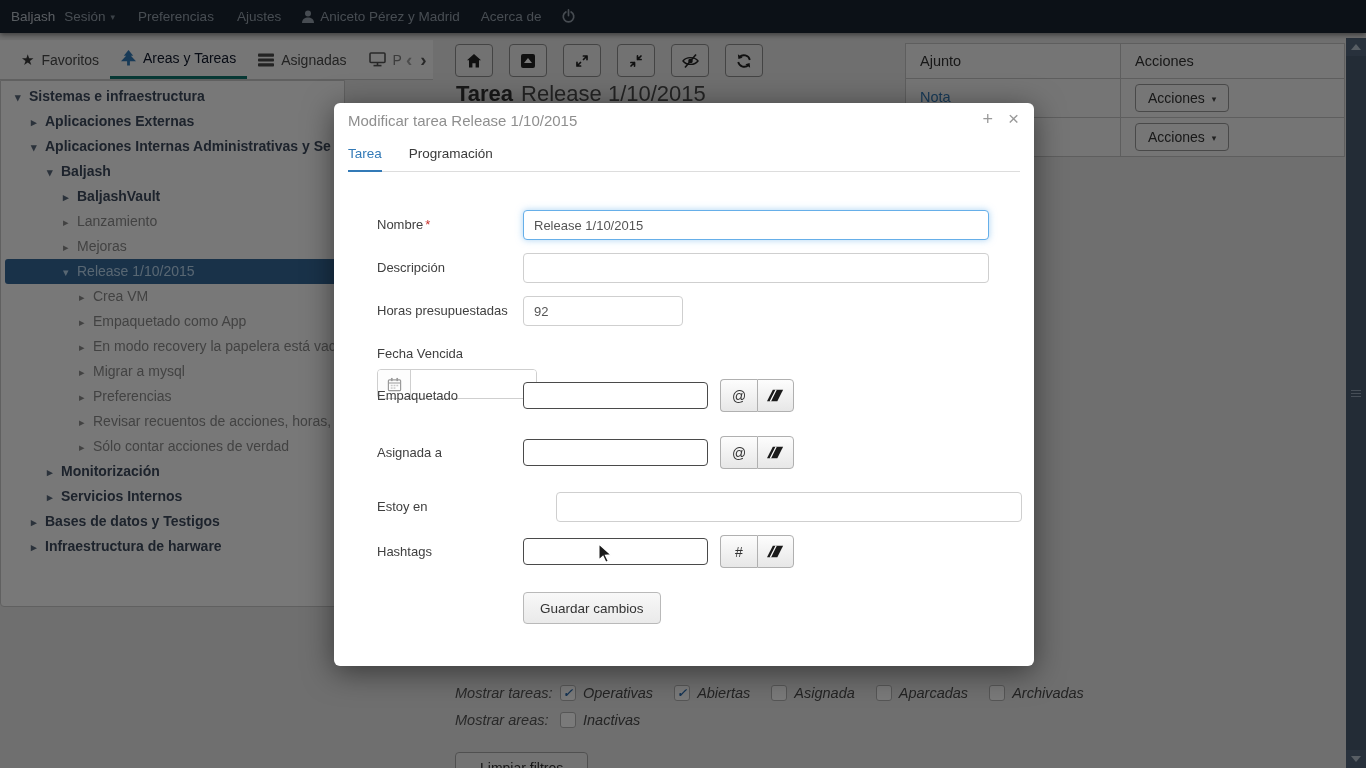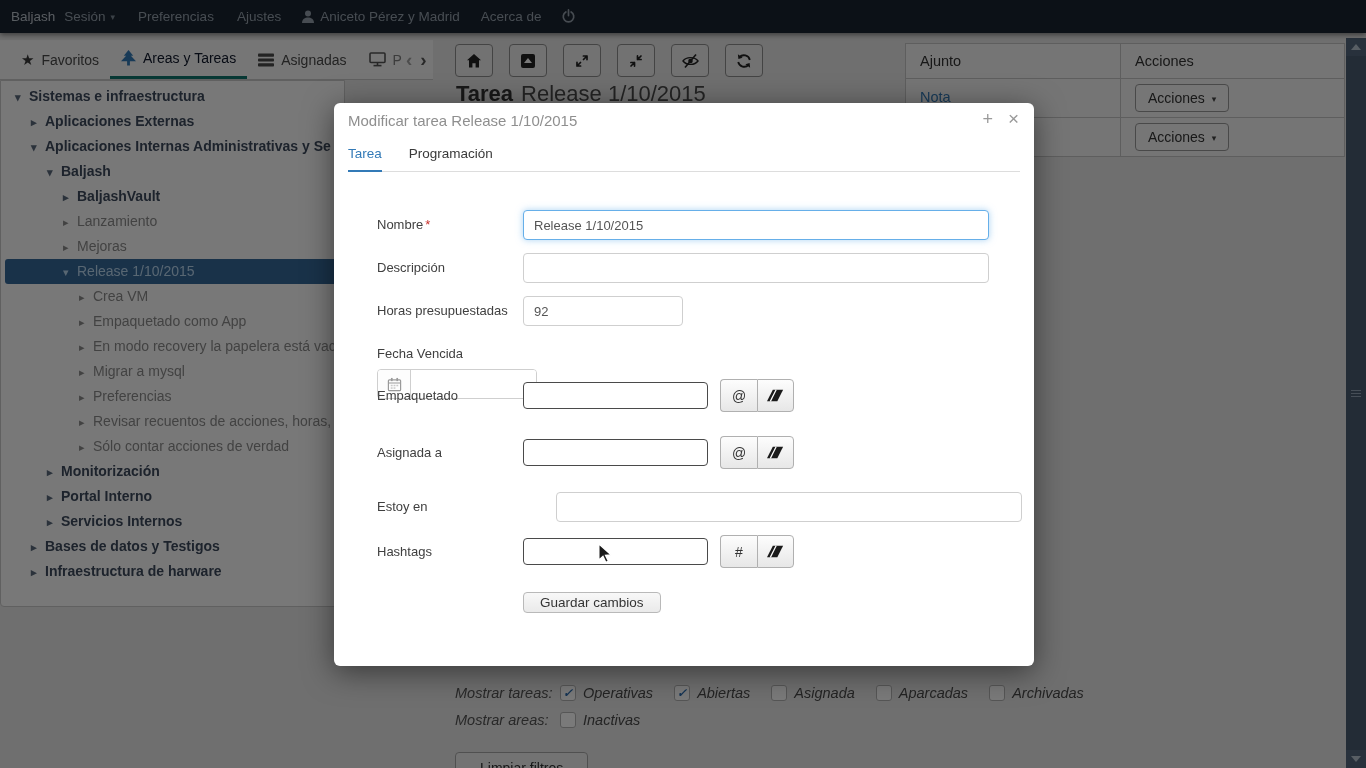--- a/index.html
+++ b/index.html
@@ -116,21 +116,21 @@
   .inp.focused { border-color:#66afe9; box-shadow:0 0 7px rgba(102,175,233,0.55); }
   .inp.med { width:185px; height:27px; border-color:#4a4a4a; margin-top:3px; }
   .addon-group { display:inline-flex; width:160px; height:30px; border:1px solid #cfcfcf; border-radius:4px; overflow:hidden; background:#fff; }
   .addon { width:33px; border-right:1px solid #cfcfcf; display:flex; align-items:center; justify-content:center; background:#fdfdfd; cursor:pointer; }
   .addon-group input { border:none; flex:1; padding:0 8px; font-size:13px; color:#555; outline:none; min-width:0; }
   .btn-group { display:inline-flex; margin-left:12px; }
   .gbtn { width:37px; height:33px; border:1px solid #b0b0b0; background:linear-gradient(#fdfdfd,#e7e7e7);
           font-size:14px; color:#333; display:flex; align-items:center; justify-content:center; cursor:pointer; }
   .gbtn:first-child { border-radius:4px 0 0 4px; border-right:none; }
   .gbtn:last-child { border-radius:0 4px 4px 0; }
-  .save-btn { height:21px; padding:0 16px; background:linear-gradient(#f8f8f8,#eaeaea); border:1px solid #b9b9b9;
+  .save-btn { height:32px; padding:0 16px; background:linear-gradient(#f8f8f8,#eaeaea); border:1px solid #b9b9b9;
               border-radius:4px; font-size:13.5px; color:#333; cursor:pointer; font-family:"Liberation Sans", sans-serif; }
 
   
   .cursor { position:absolute; left:598px; top:543px; z-index:99; pointer-events:none; }
 </style>
 </head>
 <body>
 
 <div class="navbar">
   <span class="nav-item nav-brand">Baljash</span>
@@ -242,21 +242,20 @@
     <div class="trow lvl3 closed dim"><span class="caret"></span><span>Mejoras</span></div>
     <div class="trow lvl3 open selected"><span class="caret"></span><span>Release 1/10/2015</span></div>
     <div class="trow lvl4 closed dim"><span class="caret"></span><span>Crea VM</span></div>
     <div class="trow lvl4 closed dim"><span class="caret"></span><span>Empaquetado como App</span></div>
     <div class="trow lvl4 closed dim"><span class="caret"></span><span>En modo recovery la papelera está vac</span></div>
     <div class="trow lvl4 closed dim"><span class="caret"></span><span>Migrar a mysql</span></div>
     <div class="trow lvl4 closed dim"><span class="caret"></span><span>Preferencias</span></div>
     <div class="trow lvl4 closed dim"><span class="caret"></span><span>Revisar recuentos de acciones, horas,</span></div>
     <div class="trow lvl4 closed dim"><span class="caret"></span><span>Sólo contar acciones de verdad</span></div>
     <div class="trow lvl2 closed bold"><span class="caret"></span><span>Monitorización</span></div>
-    <div class="trow lvl2 closed bold"><span class="caret"></span><span>Portal Interno</span></div>
     <div class="trow lvl2 closed bold"><span class="caret"></span><span>Servicios Internos</span></div>
     <div class="trow lvl1 closed bold"><span class="caret"></span><span>Bases de datos y Testigos</span></div>
     <div class="trow lvl1 closed bold"><span class="caret"></span><span>Infraestructura de harware</span></div>
   </div>
 
   <div class="attach">
     <div class="at-row at-head">
       <div class="at-c1">Ajunto</div>
       <div class="at-c2">Acciones</div>
     </div>

